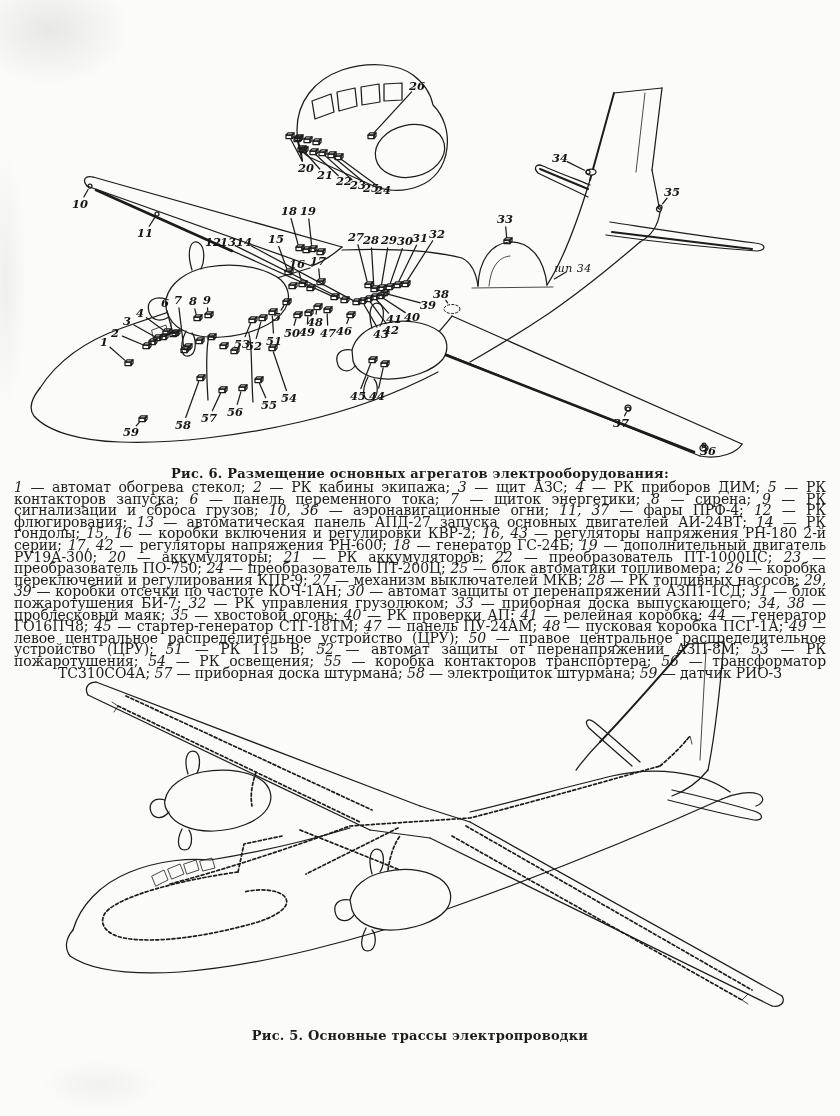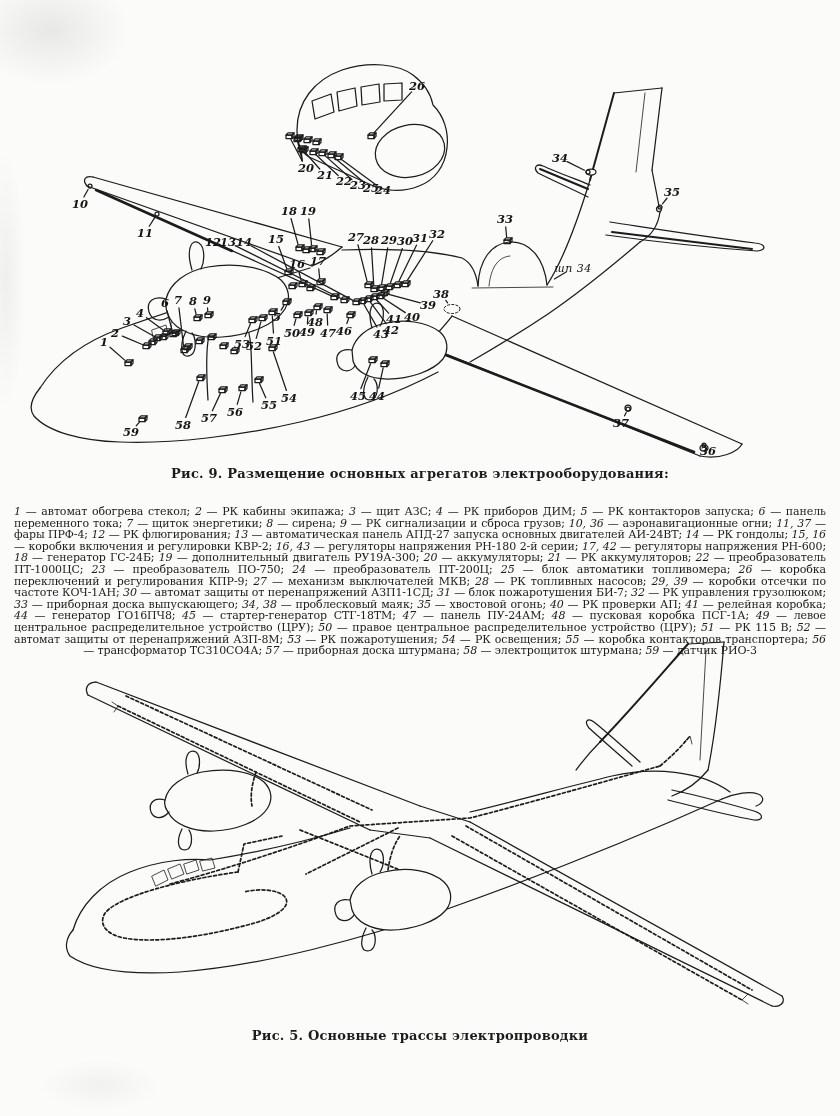--- a/index.html
+++ b/index.html
@@ -18,21 +18,21 @@
   #art .wht{fill:#fbfbf9;}
   #art .dash{stroke-dasharray:3 2.4;stroke-width:1.7;}
   #art .dashthin{stroke-dasharray:2.2 2;stroke-width:1;}
   #art text.co{font-family:"DejaVu Serif","Liberation Serif",serif;font-style:italic;font-weight:bold;
                font-size:11.5px;fill:#151515;stroke:none;}
   #art text.frame{font-weight:normal;font-size:11px;letter-spacing:.5px;}
   .caption{position:absolute;left:0;width:840px;text-align:center;font-weight:bold;
            font-size:13px;letter-spacing:.2px;}
   #cap1{top:466px;}
   #cap2{top:1028px;}
-  .legend{position:absolute;left:14px;top:506px;width:812px;font-size:11px;line-height:11.6px;
+  .legend{position:absolute;left:14px;top:482px;width:812px;font-size:14px;line-height:11.6px;
           text-align:justify;text-align-last:center;letter-spacing:-0.1px;}
   .legend i{font-style:italic;}
 </style>
 </head>
 <body>
 
 <div class="page">
   <div class="smudge" id="sm1"></div>
   <div class="smudge" id="sm2"></div>
   <div class="smudge" id="sm3"></div>
@@ -519,16 +519,16 @@
         <path class="dash" d="M 388,870 C 390,856 394,844 400,836"></path>
         <path class="dash" d="M 300,830 L 400,870"></path>
         <path class="dash" d="M 398,828 L 306,874"></path>
         <polyline class="thin" points="112,702 118,706 114,712"></polyline>
         <polyline class="thin" points="748,994 742,1000 748,1004"></polyline>
         <polyline class="thin" points="684,742 690,736 692,744"></polyline>
       </g>
     </g>
   </svg>
 
-  <div class="caption" id="cap1">Рис. 9. Размещение основных агрегатов электрооборудования:</div>
+  <div class="caption" id="cap1">Рис. 6. Размещение основных агрегатов электрооборудования:</div>
   <div class="legend" id="legend"><span><i>1</i> — автомат обогрева стекол; </span><span><i>2</i> — РК кабины экипажа; </span><span><i>3</i> — щит АЗС; </span><span><i>4</i> — РК приборов ДИМ; </span><span><i>5</i> — РК контакторов запуска; </span><span><i>6</i> — панель переменного тока; </span><span><i>7</i> — щиток энергетики; </span><span><i>8</i> — сирена; </span><span><i>9</i> — РК сигнализации и сброса грузов; </span><span><i>10, 36</i> — аэронавигационные огни; </span><span><i>11, 37</i> — фары ПРФ-4; </span><span><i>12</i> — РК флюгирования; </span><span><i>13</i> — автоматическая панель АПД-27 запуска основных двигателей АИ-24ВТ; </span><span><i>14</i> — РК гондолы; </span><span><i>15, 16</i> — коробки включения и регулировки КВР-2; </span><span><i>16, 43</i> — регуляторы напряжения РН-180 2-й серии; </span><span><i>17, 42</i> — регуляторы напряжения РН-600; </span><span><i>18</i> — генератор ГС-24Б; </span><span><i>19</i> — дополнительный двигатель РУ19А-300; </span><span><i>20</i> — аккумуляторы; </span><span><i>21</i> — РК аккумуляторов; </span><span><i>22</i> — преобразователь ПТ-1000ЦС; </span><span><i>23</i> — преобразователь ПО-750; </span><span><i>24</i> — преобразователь ПТ-200Ц; </span><span><i>25</i> — блок автоматики топливомера; </span><span><i>26</i> — коробка переключений и регулирования КПР-9; </span><span><i>27</i> — механизм выключателей МКВ; </span><span><i>28</i> — РК топливных насосов; </span><span><i>29, 39</i> — коробки отсечки по частоте КОЧ-1АН; </span><span><i>30</i> — автомат защиты от перенапряжений АЗП1-1СД; </span><span><i>31</i> — блок пожаротушения БИ-7; </span><span><i>32</i> — РК управления грузолюком; </span><span><i>33</i> — приборная доска выпускающего; </span><span><i>34, 38</i> — проблесковый маяк; </span><span><i>35</i> — хвостовой огонь; </span><span><i>40</i> — РК проверки АП; </span><span><i>41</i> — релейная коробка; </span><span><i>44</i> — генератор ГО16ПЧ8; </span><span><i>45</i> — стартер-генератор СТГ-18ТМ; </span><span><i>47</i> — панель ПУ-24АМ; </span><span><i>48</i> — пусковая коробка ПСГ-1А; </span><span><i>49</i> — левое центральное распределительное устройство (ЦРУ); </span><span><i>50</i> — правое центральное распределительное устройство (ЦРУ); </span><span><i>51</i> — РК 115 В; </span><span><i>52</i> — автомат защиты от перенапряжений АЗП-8М; </span><span><i>53</i> — РК пожаротушения; </span><span><i>54</i> — РК освещения; </span><span><i>55</i> — коробка контакторов транспортера; </span><span><i>56</i> — трансформатор ТС310СО4А; </span><span><i>57</i> — приборная доска штурмана; </span><span><i>58</i> — электрощиток штурмана; </span><span><i>59</i> — датчик РИО-3</span></div>
   <div class="caption" id="cap2">Рис. 5. Основные трассы электропроводки</div>
 </div>
 
 </body></html>

